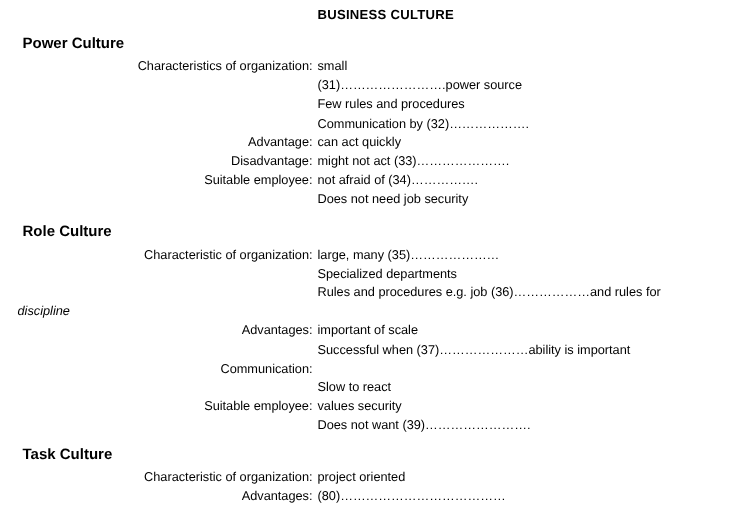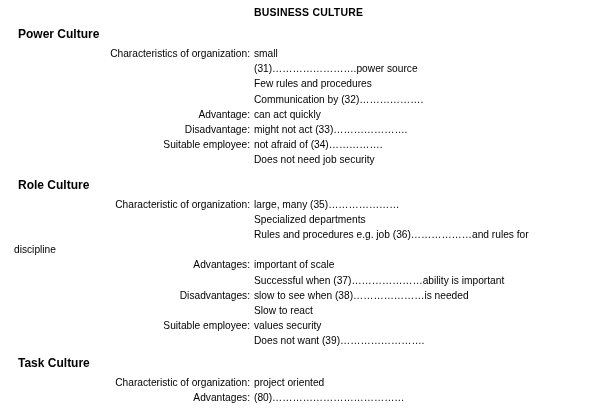--- a/index.html
+++ b/index.html
@@ -56,20 +56,21 @@
     font-size: 10.2px;
     flex: 1;
     white-space: nowrap;
   }
   .spacer-6 { height: 6px; }
   .spacer-3 { height: 3px; }
   .overflow-label {
     font-family: "Liberation Sans", sans-serif;
     font-size: 10.2px;
     line-height: 15.2px;
+    font-style: italic;
   }
 </style>
 </head>
 <body>
 
 <div class="page">
 
   <div class="doc-title">BUSINESS CULTURE</div>
 
   <div class="section-head">Power Culture</div>
@@ -128,22 +129,21 @@
   <div class="overflow-label">discipline</div>
   <div class="row">
     <div class="label">Advantages:</div>
     <div class="value">important of scale</div>
   </div>
   <div class="row">
     <div class="label"></div>
     <div class="value">Successful when (37)…………………ability is important</div>
   </div>
   <div class="row">
-    <div class="label">Disadvantages:</div>
-    <div class="value">slow to see when (38)…………………is needed</div>
+    <div class="label">Communication:</div>
   </div>
   <div class="row">
     <div class="label"></div>
     <div class="value">Slow to react</div>
   </div>
   <div class="row">
     <div class="label">Suitable employee:</div>
     <div class="value">values security</div>
   </div>
   <div class="row">

